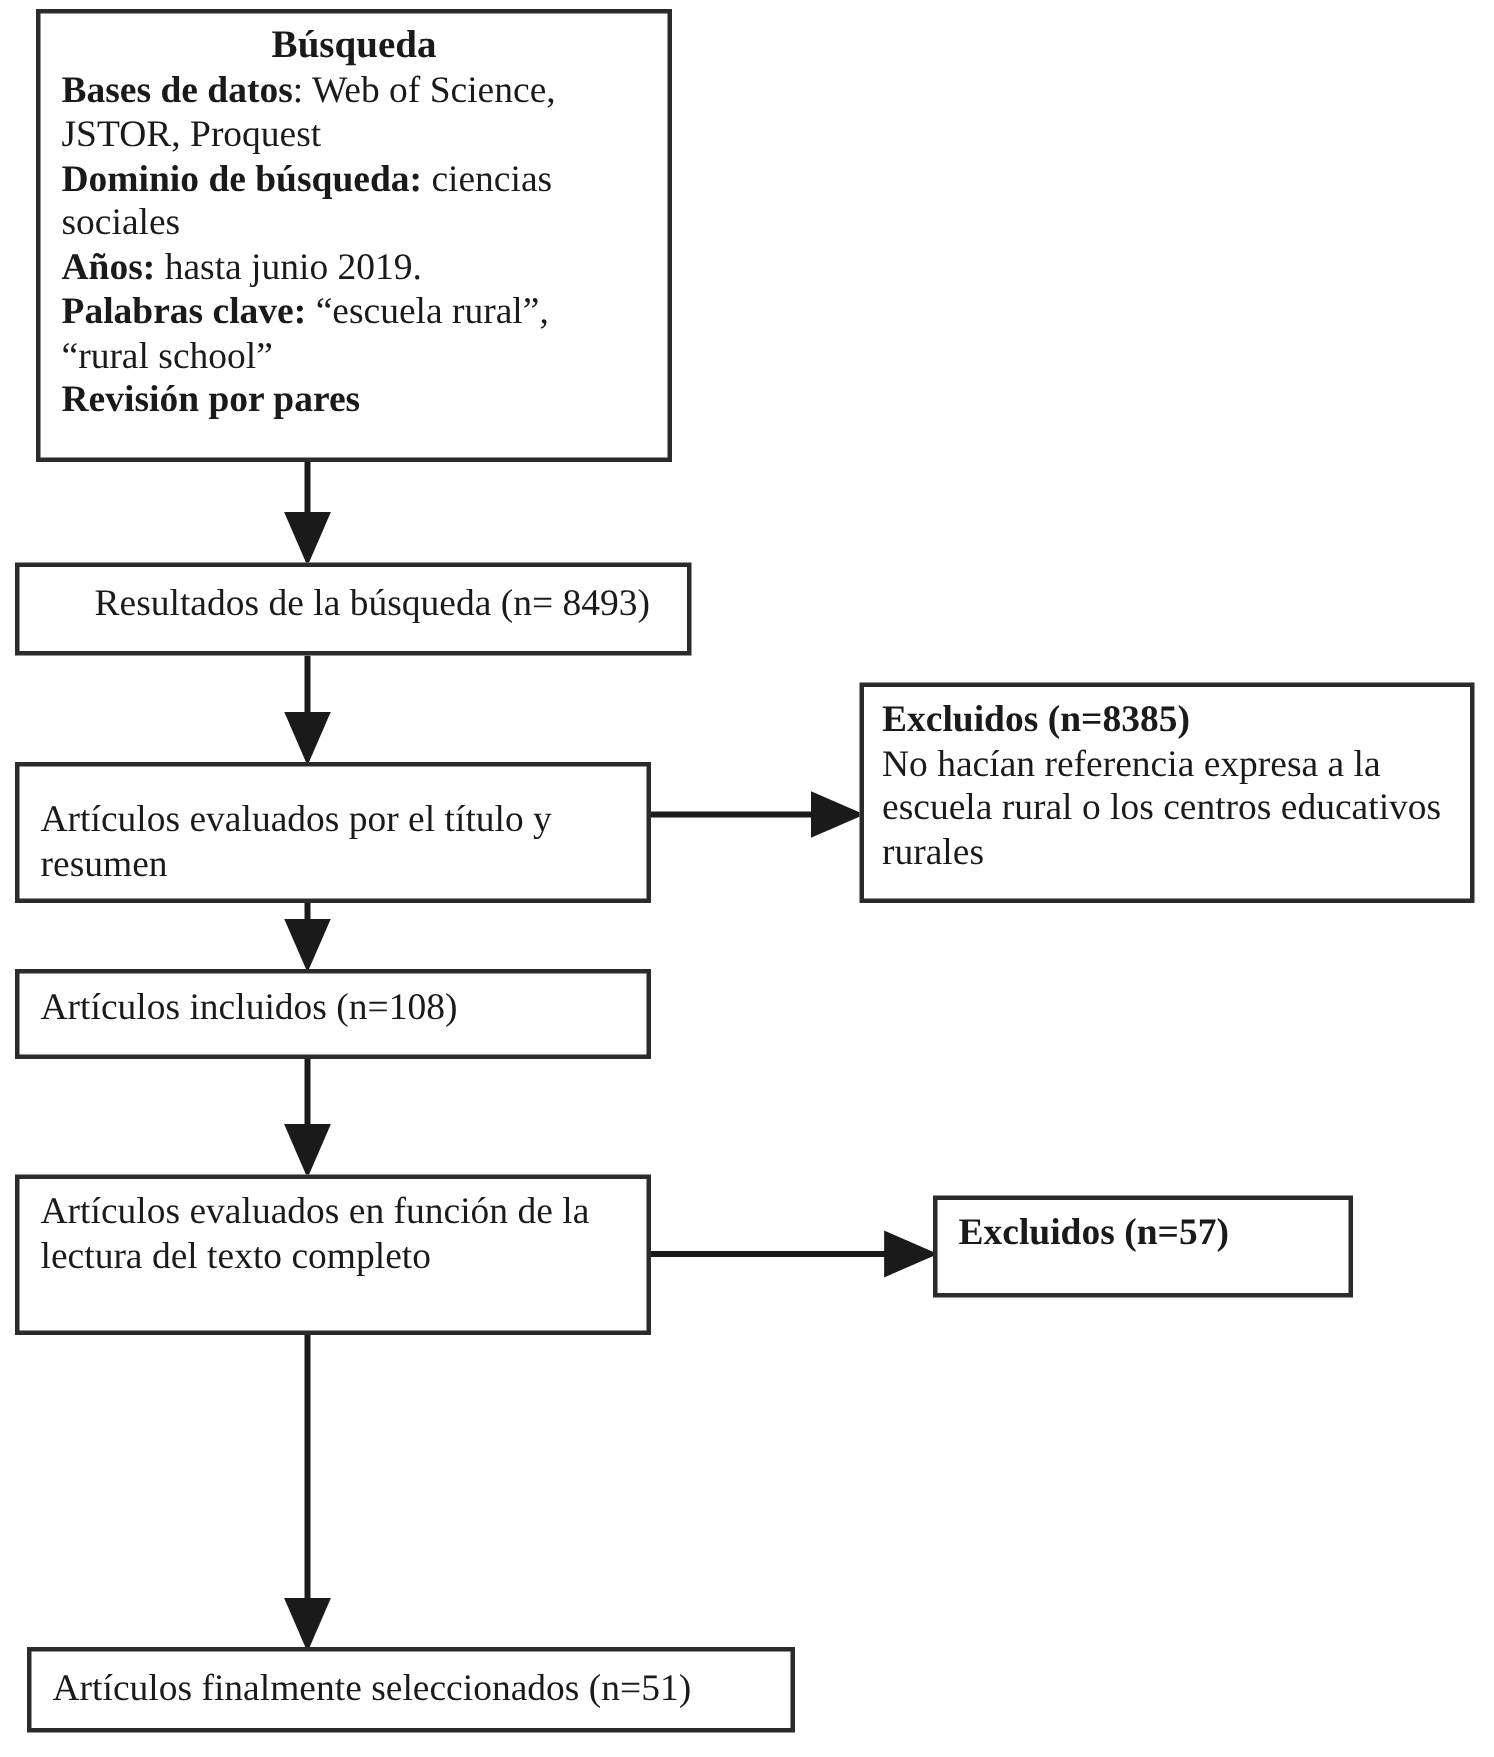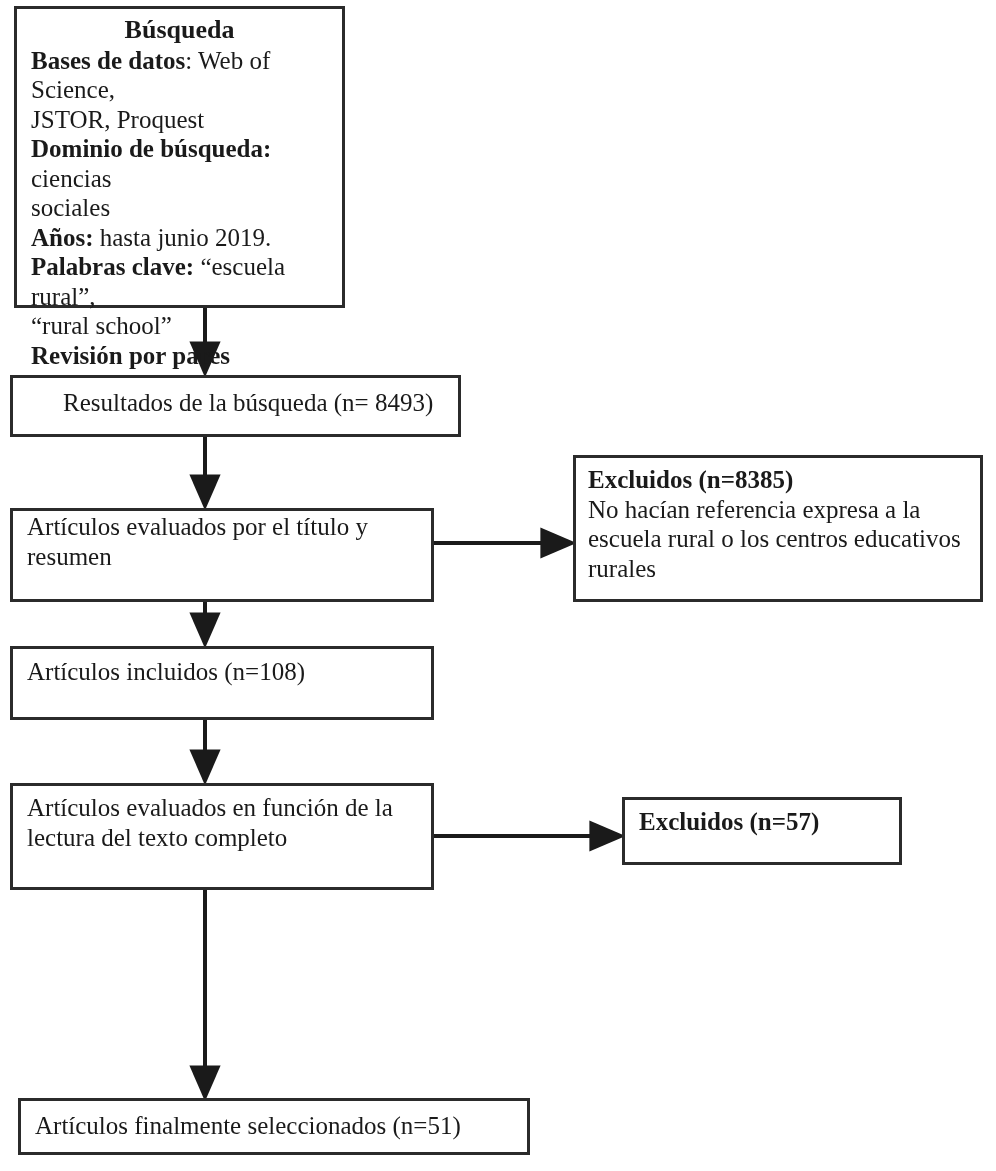--- a/index.html
+++ b/index.html
@@ -84,21 +84,21 @@
 
     <g>
       <line x1="434" y1="836" x2="619" y2="836" stroke="#1a1a1a" stroke-width="4" marker-end="url(#arrowhead)"></line>
     </g>
 
     <g>
       <line x1="205" y1="872" x2="205" y2="1095" stroke="#1a1a1a" stroke-width="4" marker-end="url(#arrowhead)"></line>
     </g>
   </svg>
 
-  <div class="node" style="left:14px; top:6px; width:331px; height:302px;">
+  <div class="node" style="left:24px; top:6px; width:424px; height:302px;">
     <div class="node-inner">
       <div class="title-line">Búsqueda</div>
       <div class="line">
         <span class="b">Bases de datos</span><span>: </span><span>Web of Science,</span>
       </div>
       <div class="line">JSTOR, Proquest</div>
       <div class="line">
         <span class="b">Dominio de búsqueda:</span><span> </span><span>ciencias</span>
       </div>
       <div class="line">sociales</div>
@@ -113,33 +113,33 @@
     </div>
   </div>
 
   <div class="node" style="left:10px; top:375px; width:451px; height:62px;">
     <div class="node-inner" style="padding-top:10px;margin-left:36px;">
       <div class="line">Resultados de la búsqueda (n= 8493)</div>
     </div>
   </div>
 
   <div class="node" style="left:10px; top:508px; width:424px; height:94px;">
-    <div class="node-inner" style="padding-top:1px;">
+    <div class="node-inner" style="padding-top:21px;">
       <div class="line">Artículos evaluados por el título y resumen</div>
     </div>
   </div>
 
   <div class="node" style="left:573px; top:455px; width:410px; height:147px;">
     <div class="node-inner" style="padding-top:7px;padding-left:12px;">
       <div class="line b">Excluidos (n=8385)</div>
       <div class="line">No hacían referencia expresa a la escuela rural o los centros educativos rurales</div>
     </div>
   </div>
 
-  <div class="node" style="left:10px; top:646px; width:424px; height:74px;">
+  <div class="node" style="left:10px; top:646px; width:424px; height:60px;">
     <div class="node-inner" style="padding-top:8px;">
       <div class="line">Artículos incluidos (n=108)</div>
     </div>
   </div>
 
   <div class="node" style="left:10px; top:783px; width:424px; height:107px;">
     <div class="node-inner" style="padding-top:7px;">
       <div class="line">Artículos evaluados en función de la lectura del texto completo</div>
     </div>
   </div>

